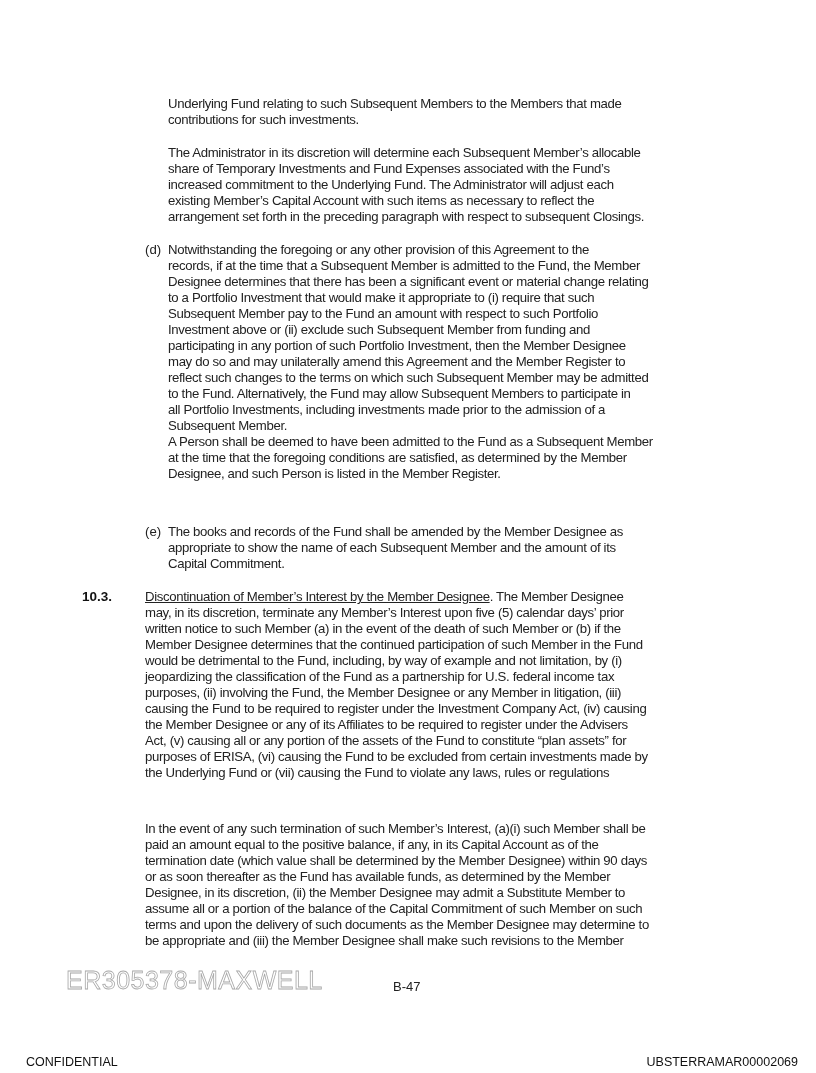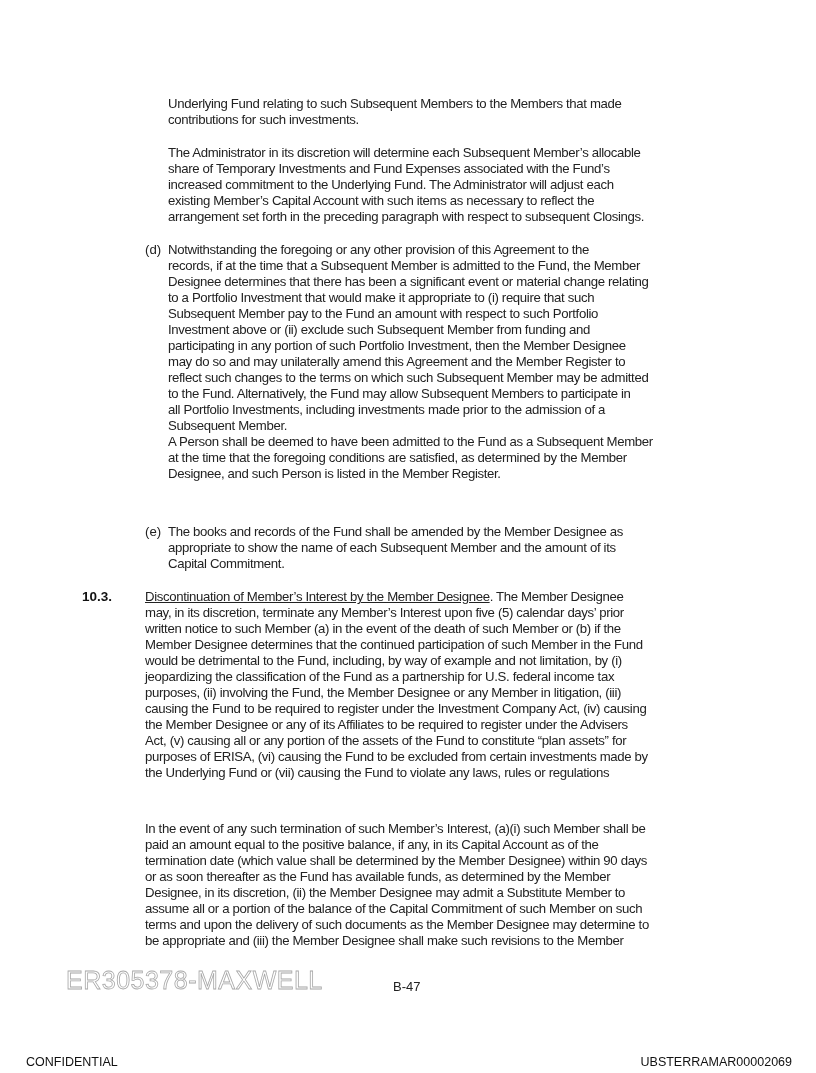--- a/index.html
+++ b/index.html
@@ -93,14 +93,14 @@
     <span class="line">Designee, in its discretion, (ii) the Member Designee may admit a Substitute Member to</span>
     <span class="line">assume all or a portion of the balance of the Capital Commitment of such Member on such</span>
     <span class="line">terms and upon the delivery of such documents as the Member Designee may determine to</span>
     <span class="line">be appropriate and (iii) the Member Designee shall make such revisions to the Member</span>
   </div>
 
   <div class="watermark">ER305378-MAXWELL</div>
   <div class="pagenum">B-47</div>
 
   <div class="footer" style="left:26px;">CONFIDENTIAL</div>
-  <div class="footer" style="right:24px;">UBSTERRAMAR00002069</div>
+  <div class="footer" style="right:18px;">UBSTERRAMAR00002069</div>
 </div>
 
 </body></html>

